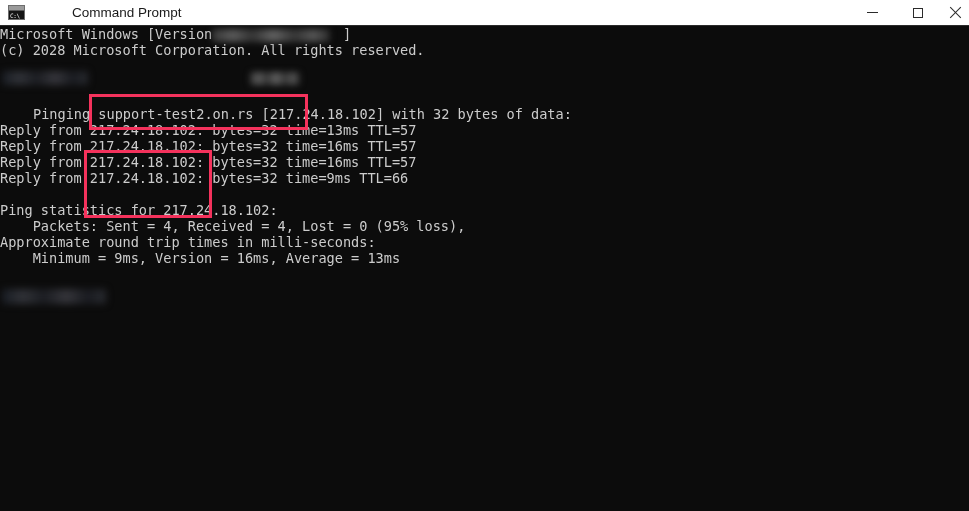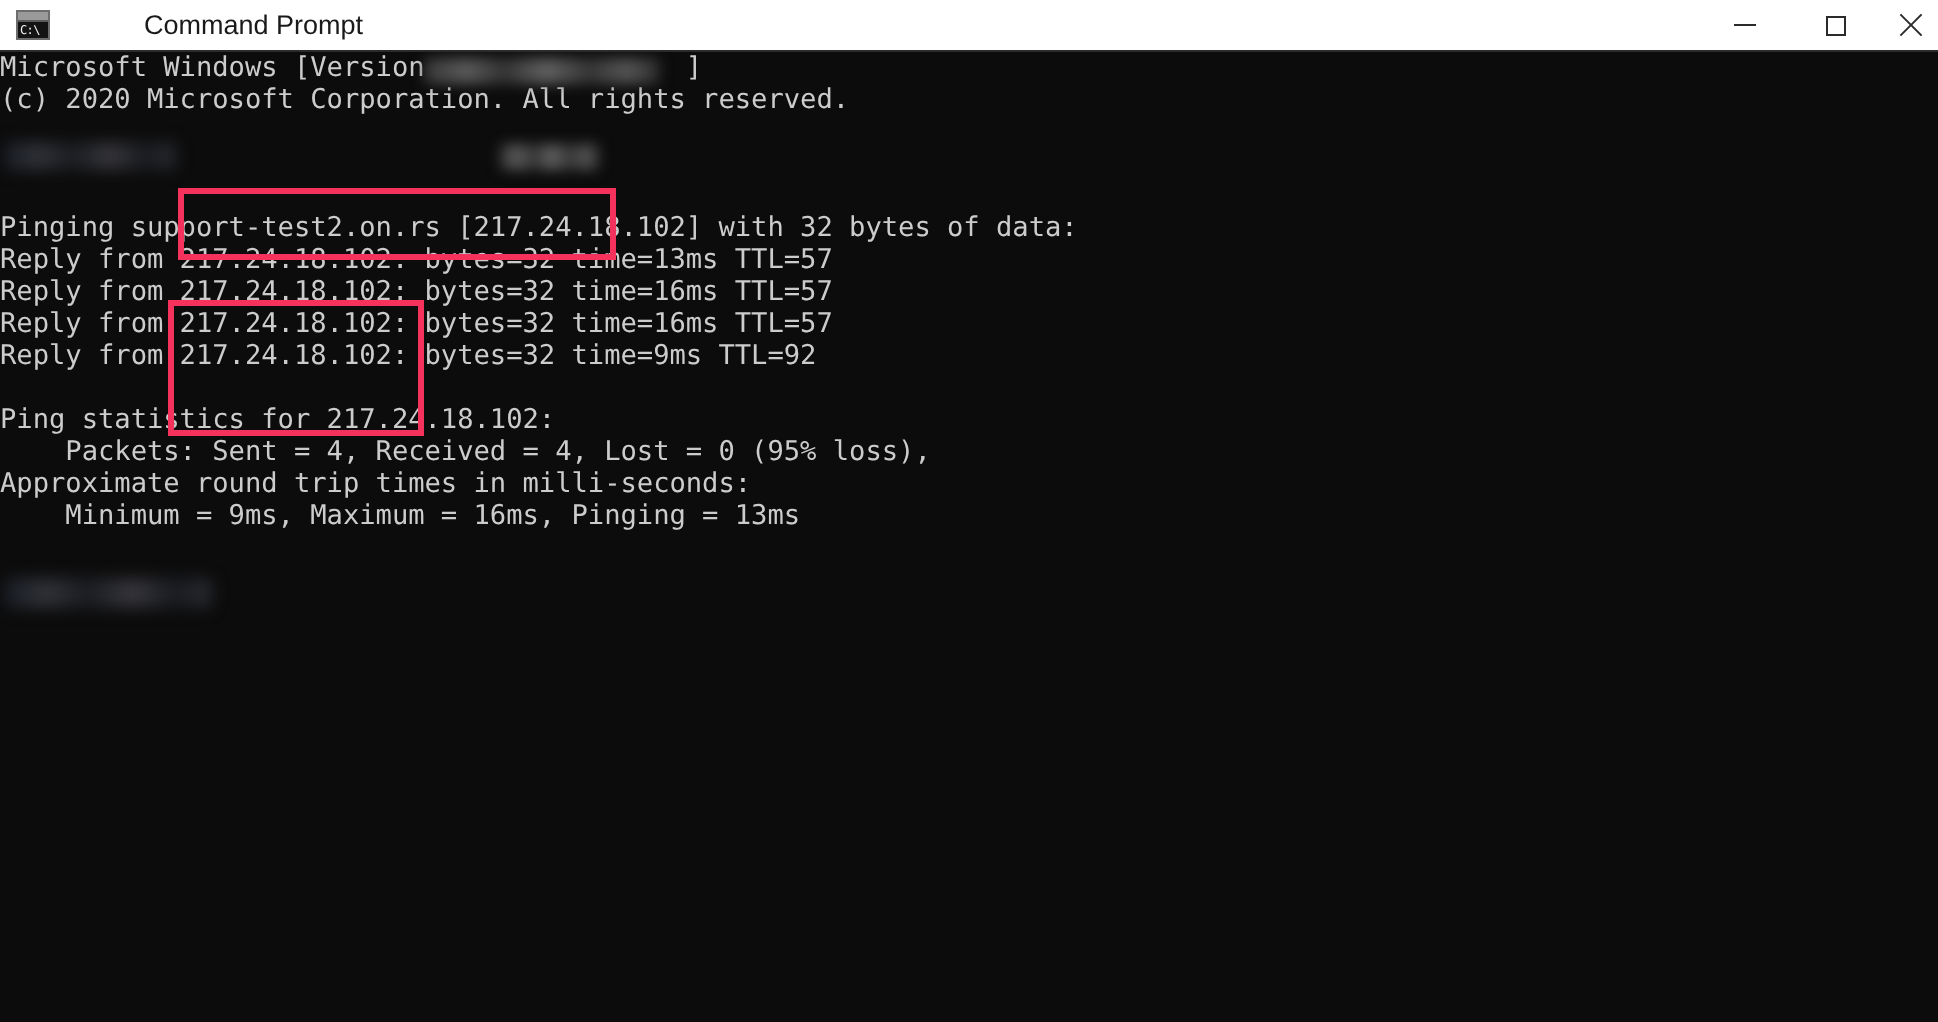--- a/index.html
+++ b/index.html
@@ -202,34 +202,34 @@
     </div>
     <div class="win-btn" id="btn-close">
       <div class="glyph-close"></div>
     </div>
   </div>
 
   <div id="console">
 
     <div id="line-container">
         <div class="term-line" style="top: 0px;">Microsoft Windows [Version                ]</div>
-        <div class="term-line" style="top: 16px;">(c) 2020 Microsoft Corporation. All rights reserved.</div>
+        <div class="term-line" style="top: 16px;">(c) 2028 Microsoft Corporation. All rights reserved.</div>
         <div class="term-line" style="top: 32px;"></div>
         <div class="term-line" style="top: 48px;"></div>
         <div class="term-line" style="top: 64px;"></div>
-        <div class="term-line" style="top: 80px;">Pinging support-test2.on.rs [217.24.18.102] with 32 bytes of data:</div>
+        <div class="term-line" style="top: 80px; padding-left: 33px;">Pinging support-test2.on.rs [217.24.18.102] with 32 bytes of data:</div>
         <div class="term-line" style="top: 96px; text-align: center;">Reply from 217.24.18.102: bytes=32 time=13ms TTL=57</div>
         <div class="term-line" style="top: 112px;">Reply from 217.24.18.102: bytes=32 time=16ms TTL=57</div>
         <div class="term-line" style="top: 128px;">Reply from 217.24.18.102: bytes=32 time=16ms TTL=57</div>
-        <div class="term-line" style="top: 144px;">Reply from 217.24.18.102: bytes=32 time=9ms TTL=92</div>
+        <div class="term-line" style="top: 144px;">Reply from 217.24.18.102: bytes=32 time=9ms TTL=66</div>
         <div class="term-line" style="top: 160px;"></div>
         <div class="term-line" style="top: 176px;">Ping statistics for 217.24.18.102:</div>
         <div class="term-line" style="top: 192px;">    Packets: Sent = 4, Received = 4, Lost = 0 (95% loss),</div>
         <div class="term-line" style="top: 208px;">Approximate round trip times in milli-seconds:</div>
-        <div class="term-line" style="top: 224px;">    Minimum = 9ms, Maximum = 16ms, Pinging = 13ms</div>
+        <div class="term-line" style="top: 224px;">    Minimum = 9ms, Version = 16ms, Average = 13ms</div>
         <div class="term-line" style="top: 240px;"></div>
       </div>
 
 
     <div class="redact" style="left:212px; top:3px; width:118px; height:13px;"></div>
 
     <div class="redact-dim" style="left:2px; top:45px; width:86px; height:14px;"></div>
 
     <div class="redact" style="left:250px; top:46px; width:50px; height:13px;"></div>
 

